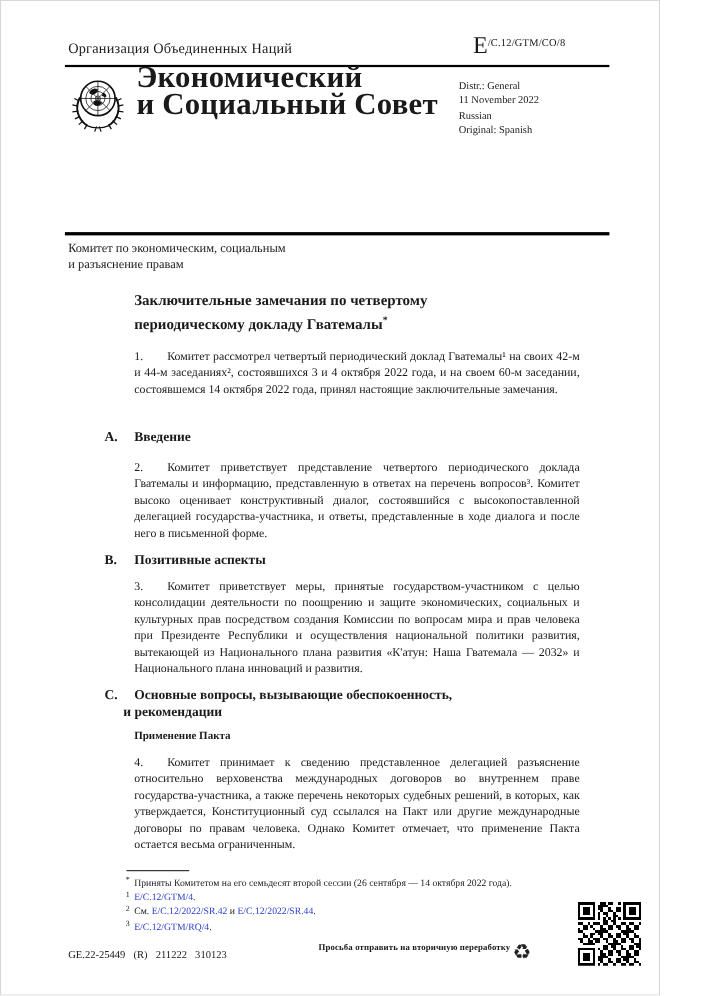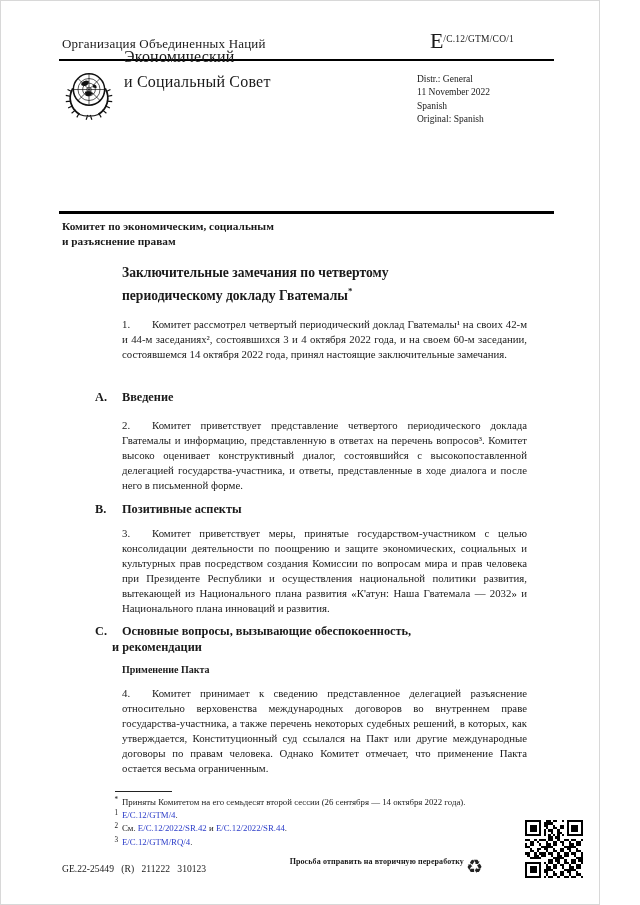--- a/index.html
+++ b/index.html
@@ -9,23 +9,23 @@
     box-shadow: inset 0 0 0 1px #d8d8d8;
   }
   .org { position:absolute; left:62px; top:36px; font-size:13px; letter-spacing:0.2px; }
   .symbol { position:absolute; right:86px; top:28px; white-space:nowrap; }
   .bigE { font-size:22px; font-weight:normal; }
   .symrest { font-size:9.5px; vertical-align:6px; letter-spacing:0.2px; }
   .rule { position:absolute; left:59px; width:495px; background:#000; }
   .rule1 { top:59px; height:2px; }
   .rule2 { top:211px; height:2.5px; }
   .emblem { position:absolute; left:60px; top:64px; }
-  .council { position:absolute; left:124px; top:44px; font-size:16px; font-weight:normal; line-height:25px; letter-spacing:0.2px; }
+  .council { position:absolute; left:124px; top:58px; font-size:28px; font-weight:bold; line-height:25px; letter-spacing:0.2px; }
   .distr { position:absolute; left:417px; top:73px; font-size:9.5px; line-height:13.4px; }
-  .committee { position:absolute; left:62px; top:219px; font-size:11.3px; font-weight:bold; line-height:15px; }
+  .committee { position:absolute; left:62px; top:219px; font-size:11.3px; font-weight:normal; line-height:15px; }
   .doctitle { position:absolute; left:122px; top:264px; font-size:13.6px; font-weight:bold; line-height:18px; }
   .titlemark { font-size:9px; }
   .para { position:absolute; left:122px; width:405px; font-size:10.8px; line-height:15px; text-align:justify; }
   .pnum { display:inline-block; width:30px; }
   .sec { position:absolute; left:95px; font-size:12.3px; font-weight:bold; line-height:16px; }
   .secletter { display:inline-block; width:27px; }
   .secindent { margin-left:17px; }
   .subhead { position:absolute; left:122px; font-size:10px; font-weight:bold; }
   .fnrule { position:absolute; left:115px; top:791px; width:57px; height:1.3px; background:#222; }
   .footnotes { position:absolute; left:99px; top:796px; width:432px; font-size:8.8px; line-height:13.2px; }
@@ -39,21 +39,21 @@
   .recicon { font-family:"DejaVu Sans", sans-serif; font-size:19px; color:#222; line-height:1; }
   .qr { position:absolute; left:524px; top:820px; }
 </style>
 </head>
 <body>
 
 <div class="page">
 
   <div class="org">Организация Объединенных Наций</div>
 
-  <div class="symbol"><span class="bigE">E</span><span class="symrest">/C.12/GTM/CO/1</span></div>
+  <div class="symbol"><span class="bigE">E</span><span class="symrest">/C.12/GTM/CO/8</span></div>
 
   <div class="rule rule1"></div>
 
   <svg class="emblem" width="58" height="58" viewBox="0 0 100 100">
     <g fill="none" stroke="#111" stroke-width="3">
       <path d="M22,42 C13,58 18,77 34,87"></path>
       <path d="M78,42 C87,58 82,77 66,87"></path>
     </g>
     <g fill="none" stroke="#111" stroke-width="2">
       <path d="M21,48 l-8,-4 M19,56 l-9,-2 M19,64 l-9,1 M22,72 l-8,4 M27,79 l-7,6 M33,85 l-4,7"></path>
@@ -78,21 +78,21 @@
   </svg>
 
   <div class="council">
     <div>Экономический</div>
     <div>и Социальный Совет</div>
   </div>
 
   <div class="distr">
     <div>Distr.: General</div>
     <div>11 November 2022</div>
-    <div>Spanish</div>
+    <div>Russian</div>
     <div>Original: Spanish</div>
   </div>
 
   <div class="rule rule2"></div>
 
   <div class="committee">
     <div>Комитет по экономическим, социальным</div>
     <div>и разъяснение правам</div>
   </div>
 

